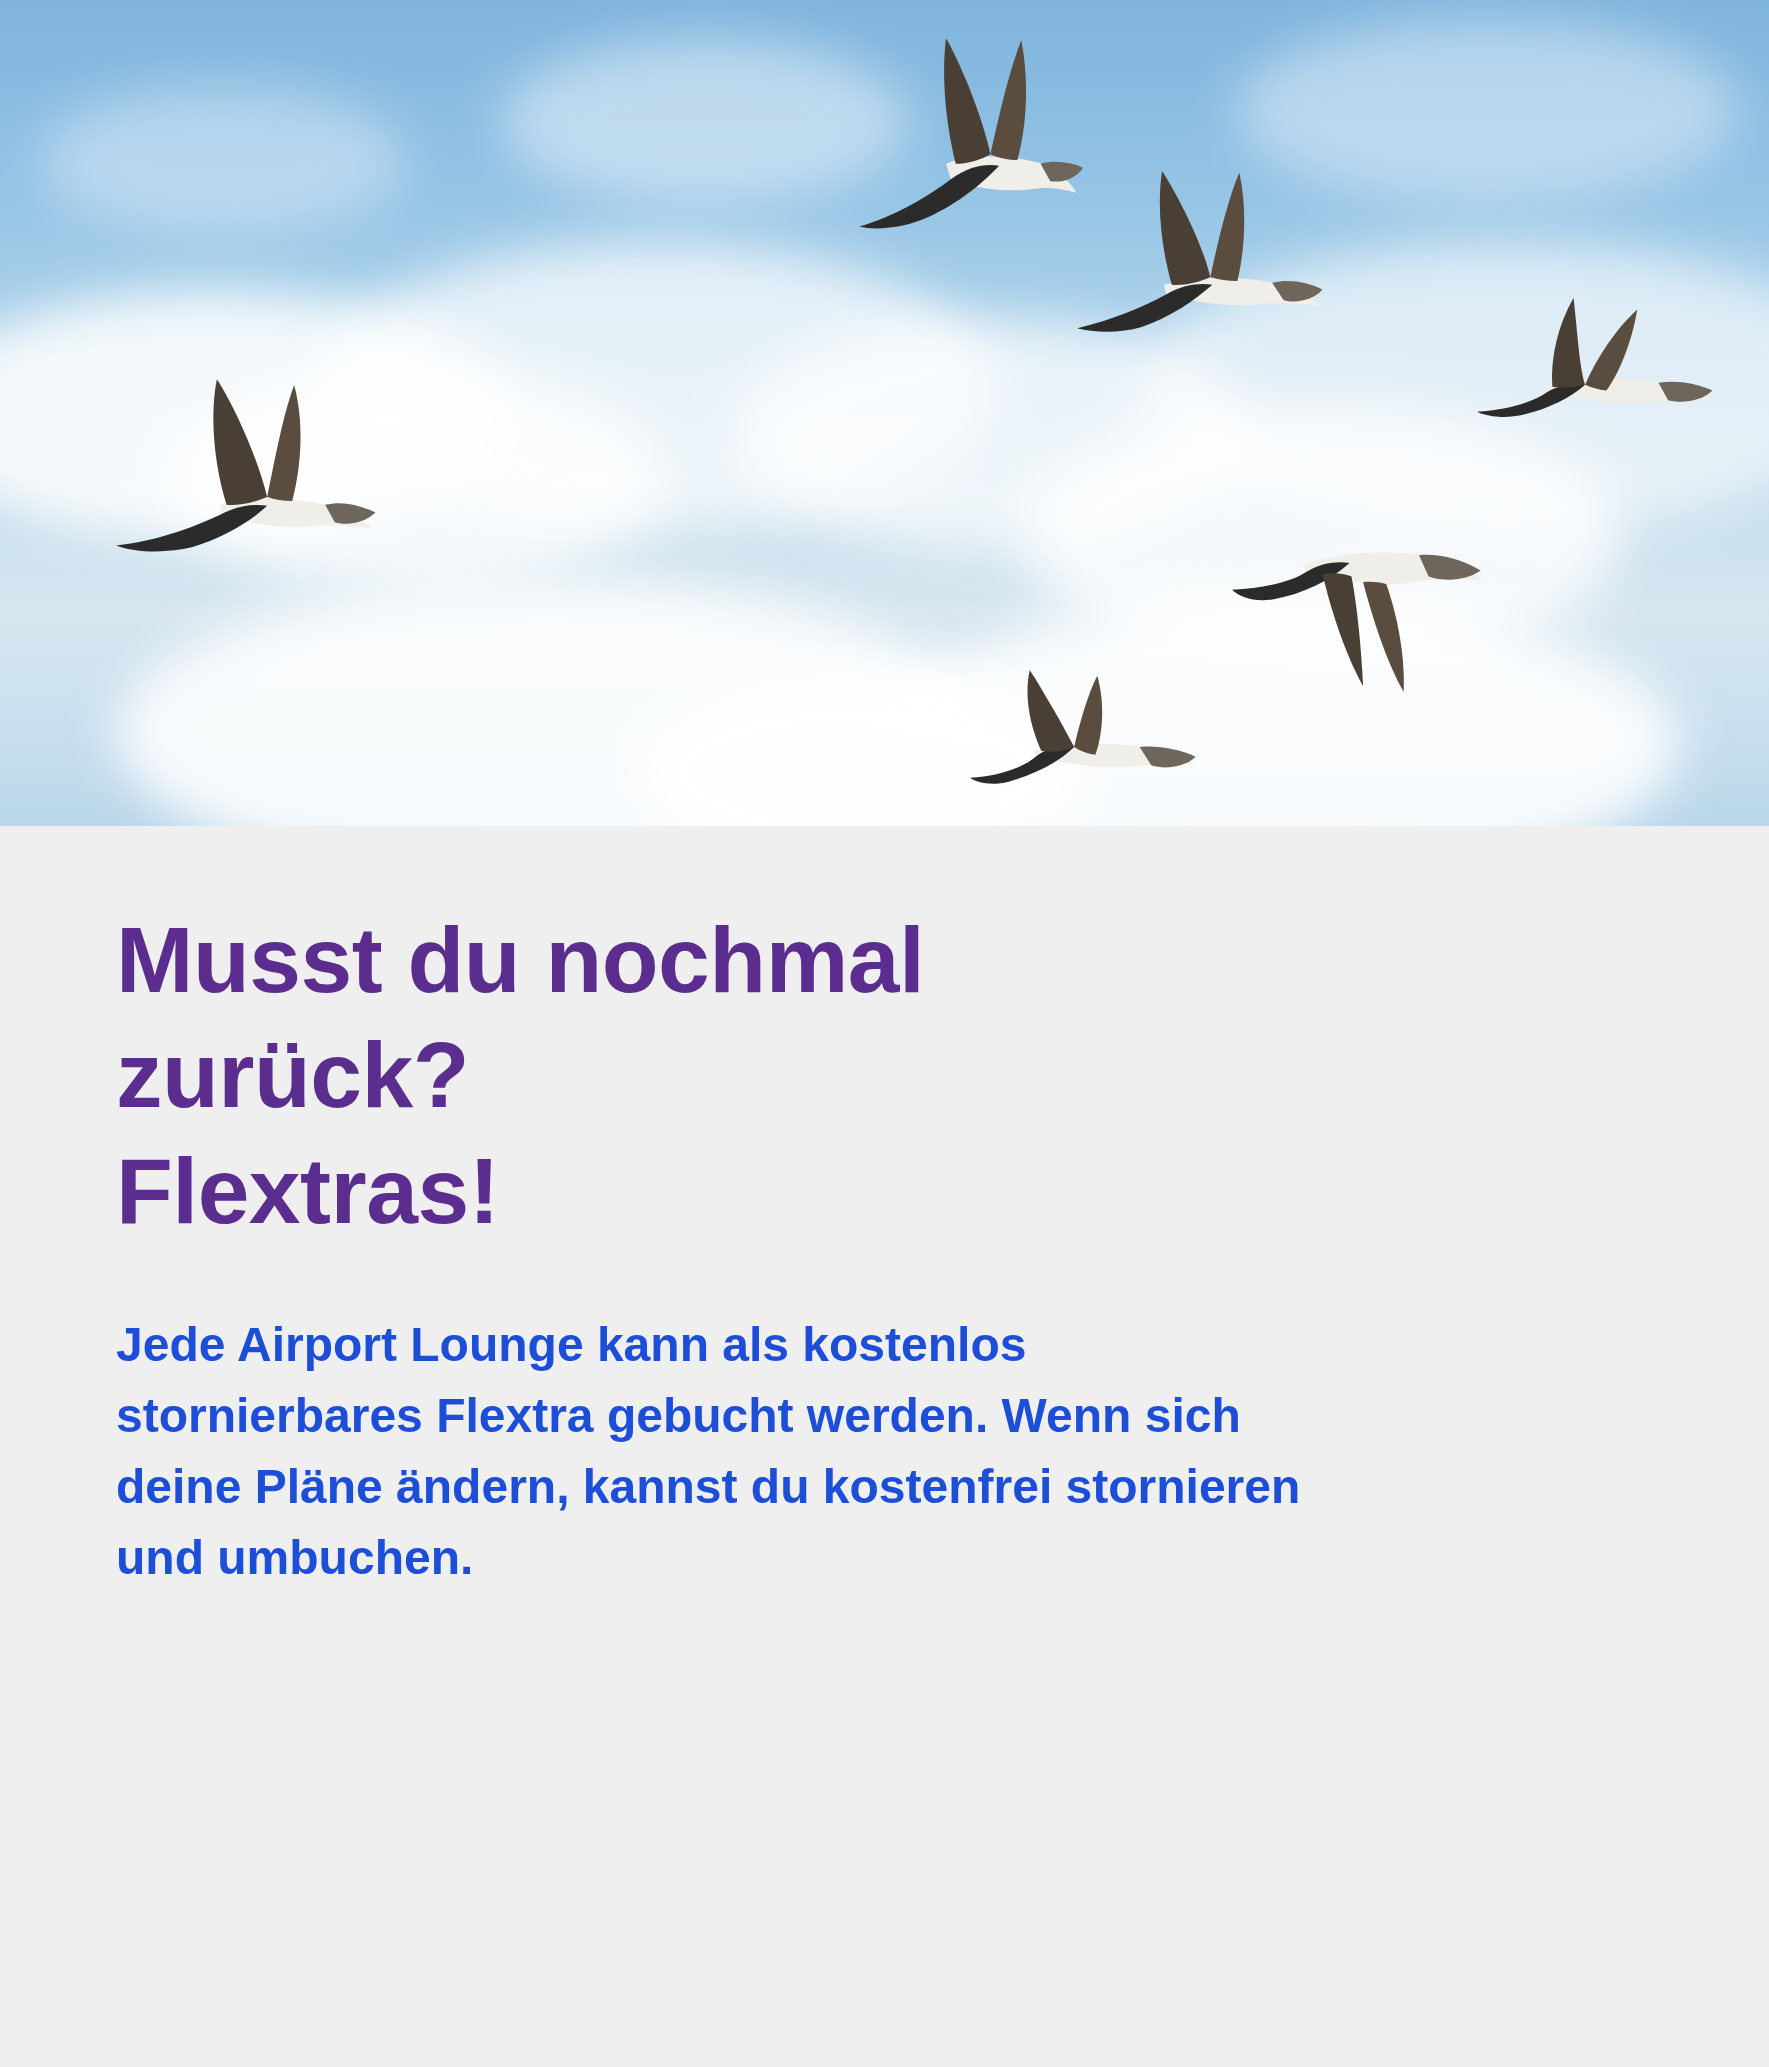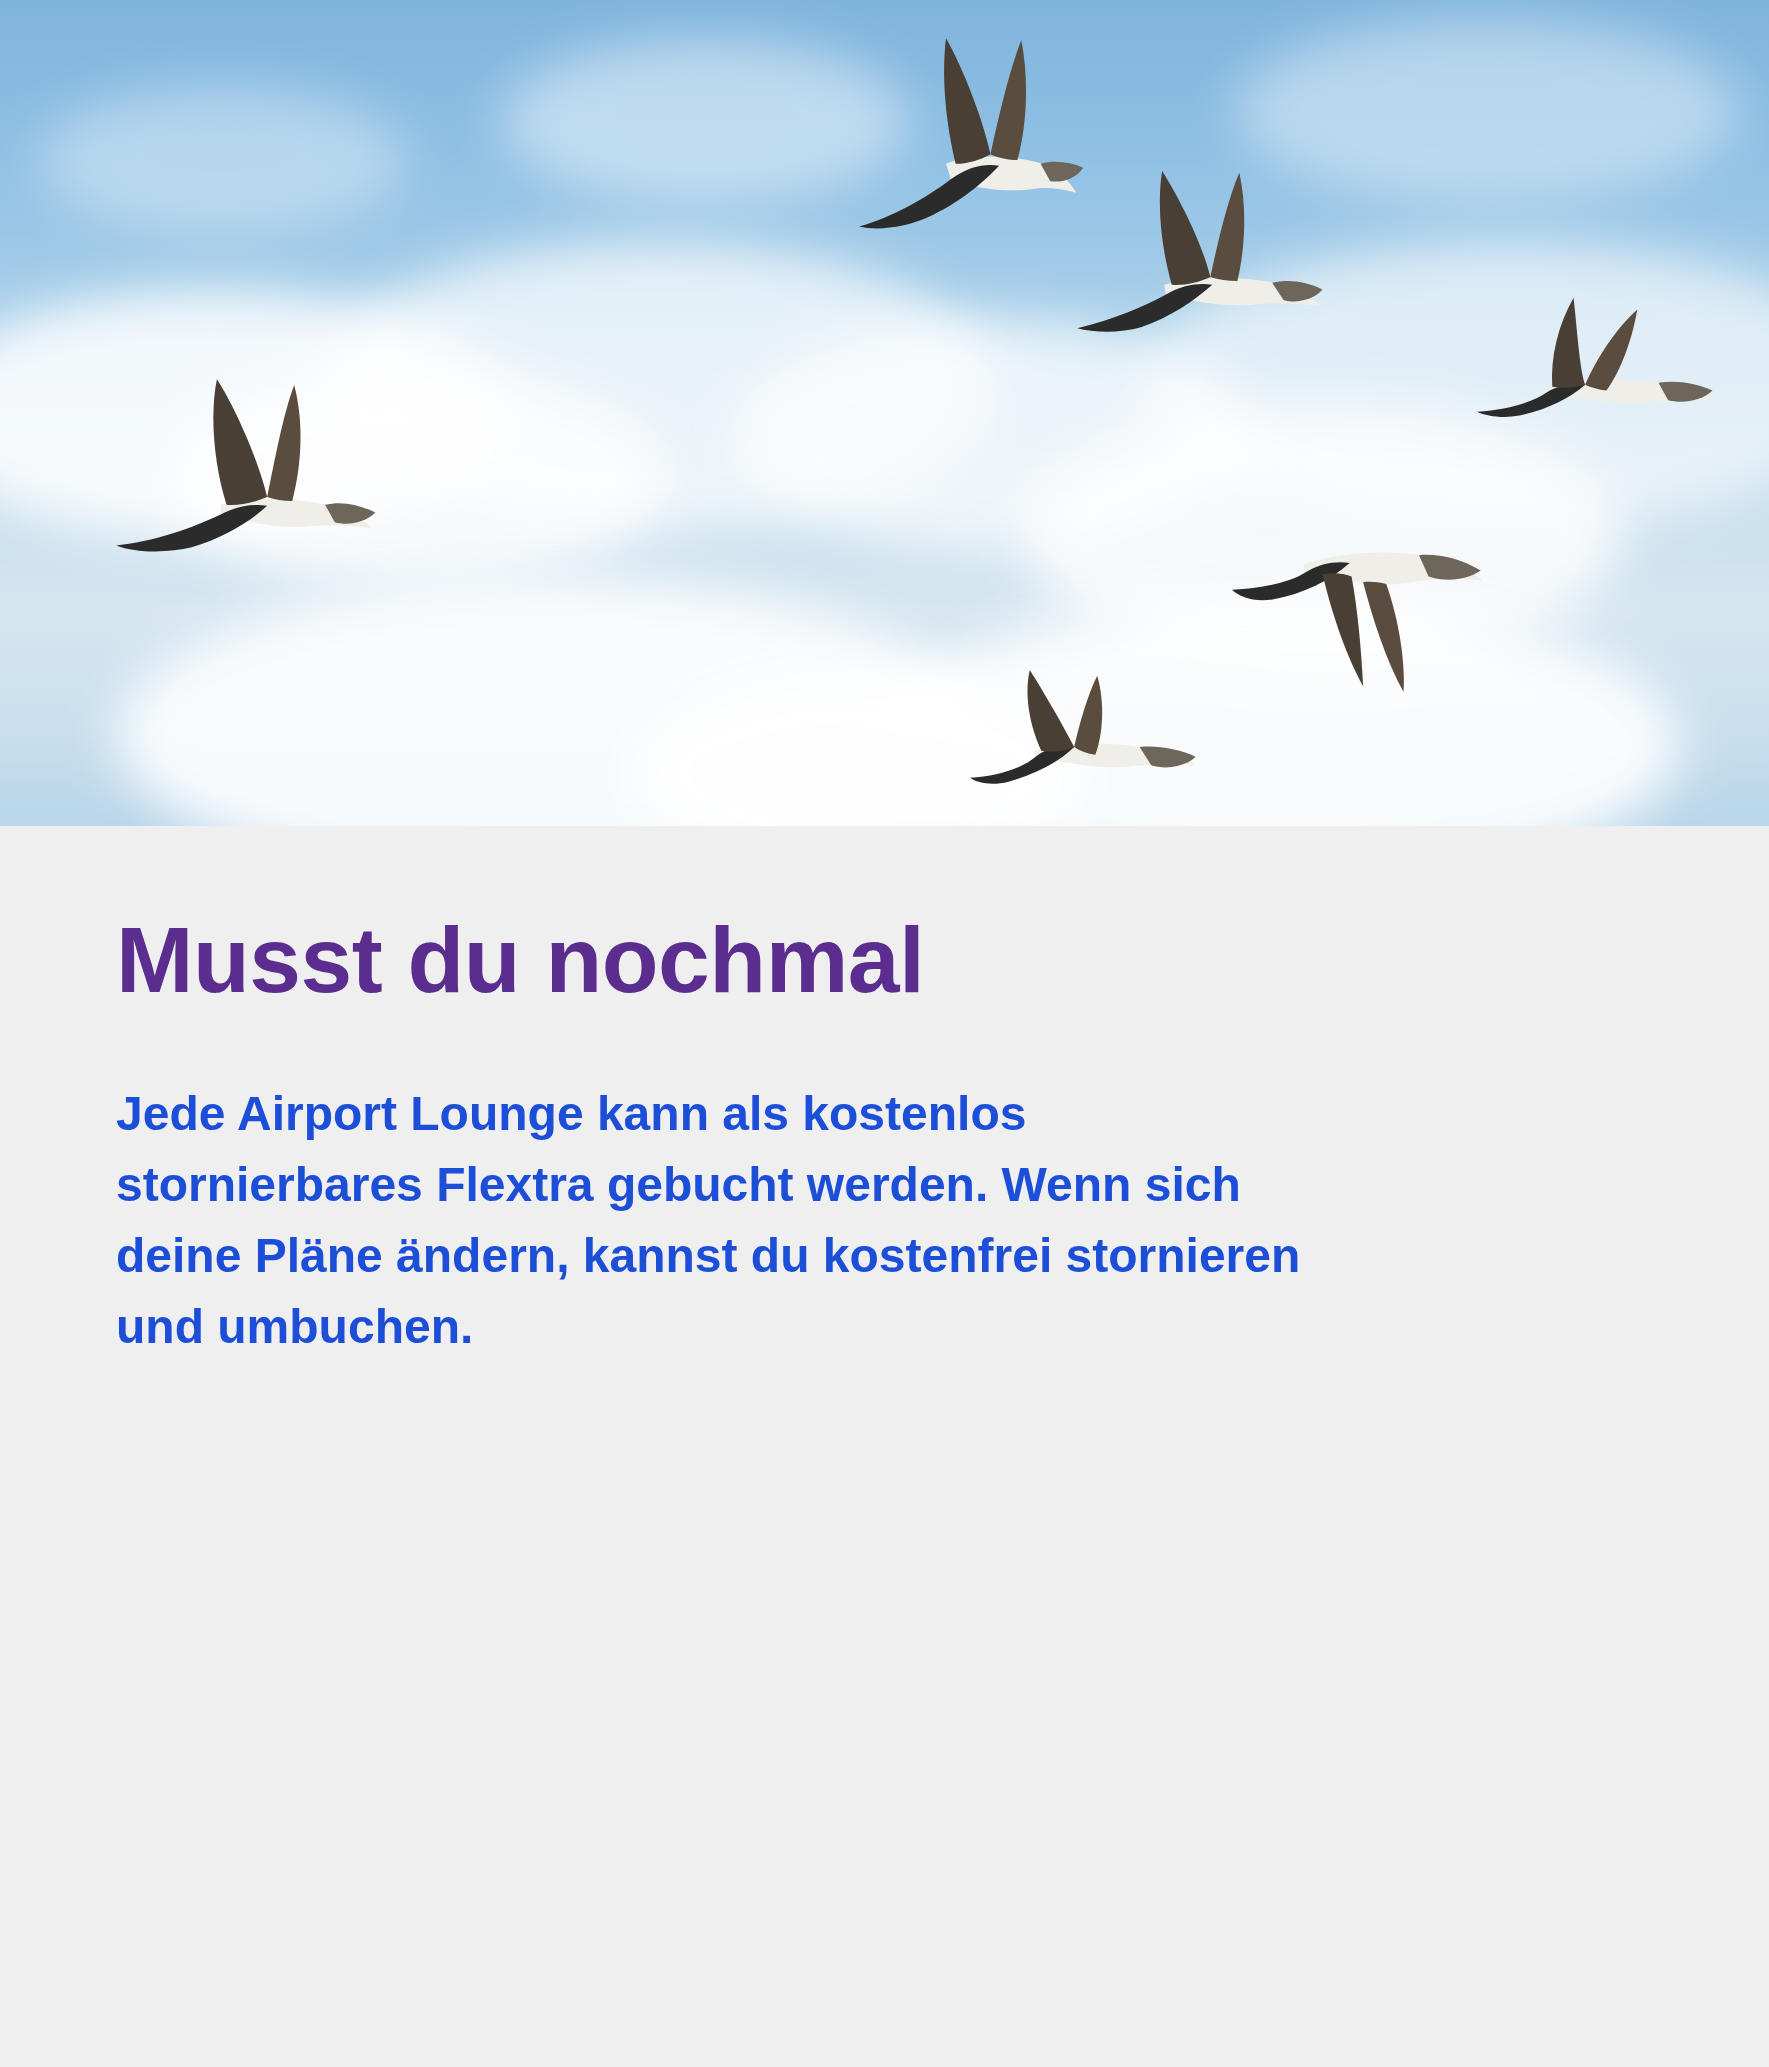--- a/index.html
+++ b/index.html
@@ -157,18 +157,20 @@
         <path d="M74 88 C62 62 56 30 62 4 C76 26 98 64 108 84 C96 89 84 90 74 88 Z" fill="#4a3f35"></path>
         <path d="M108 84 C114 58 122 30 132 10 C140 38 138 70 130 92 C122 91 114 88 108 84 Z" fill="#5a4c3e"></path>
         <path d="M176 84 C194 82 216 86 234 94 C224 104 204 108 188 103 Z" fill="#6e665a"></path>
       </svg>
     </div>
   </div>
 
   <div class="content">
     <h1 class="headline">
       <span class="line">Musst du nochmal</span>
+      <span class="line">zurück?</span>
+      <span class="line">Flextras!</span>
     </h1>
     <p class="body-text">Jede Airport Lounge kann als kostenlos stornierbares Flextra gebucht werden. Wenn sich deine Pläne ändern, kannst du kostenfrei stornieren und umbuchen.</p>
   </div>
 
 </div>
 
 
 </body></html>

